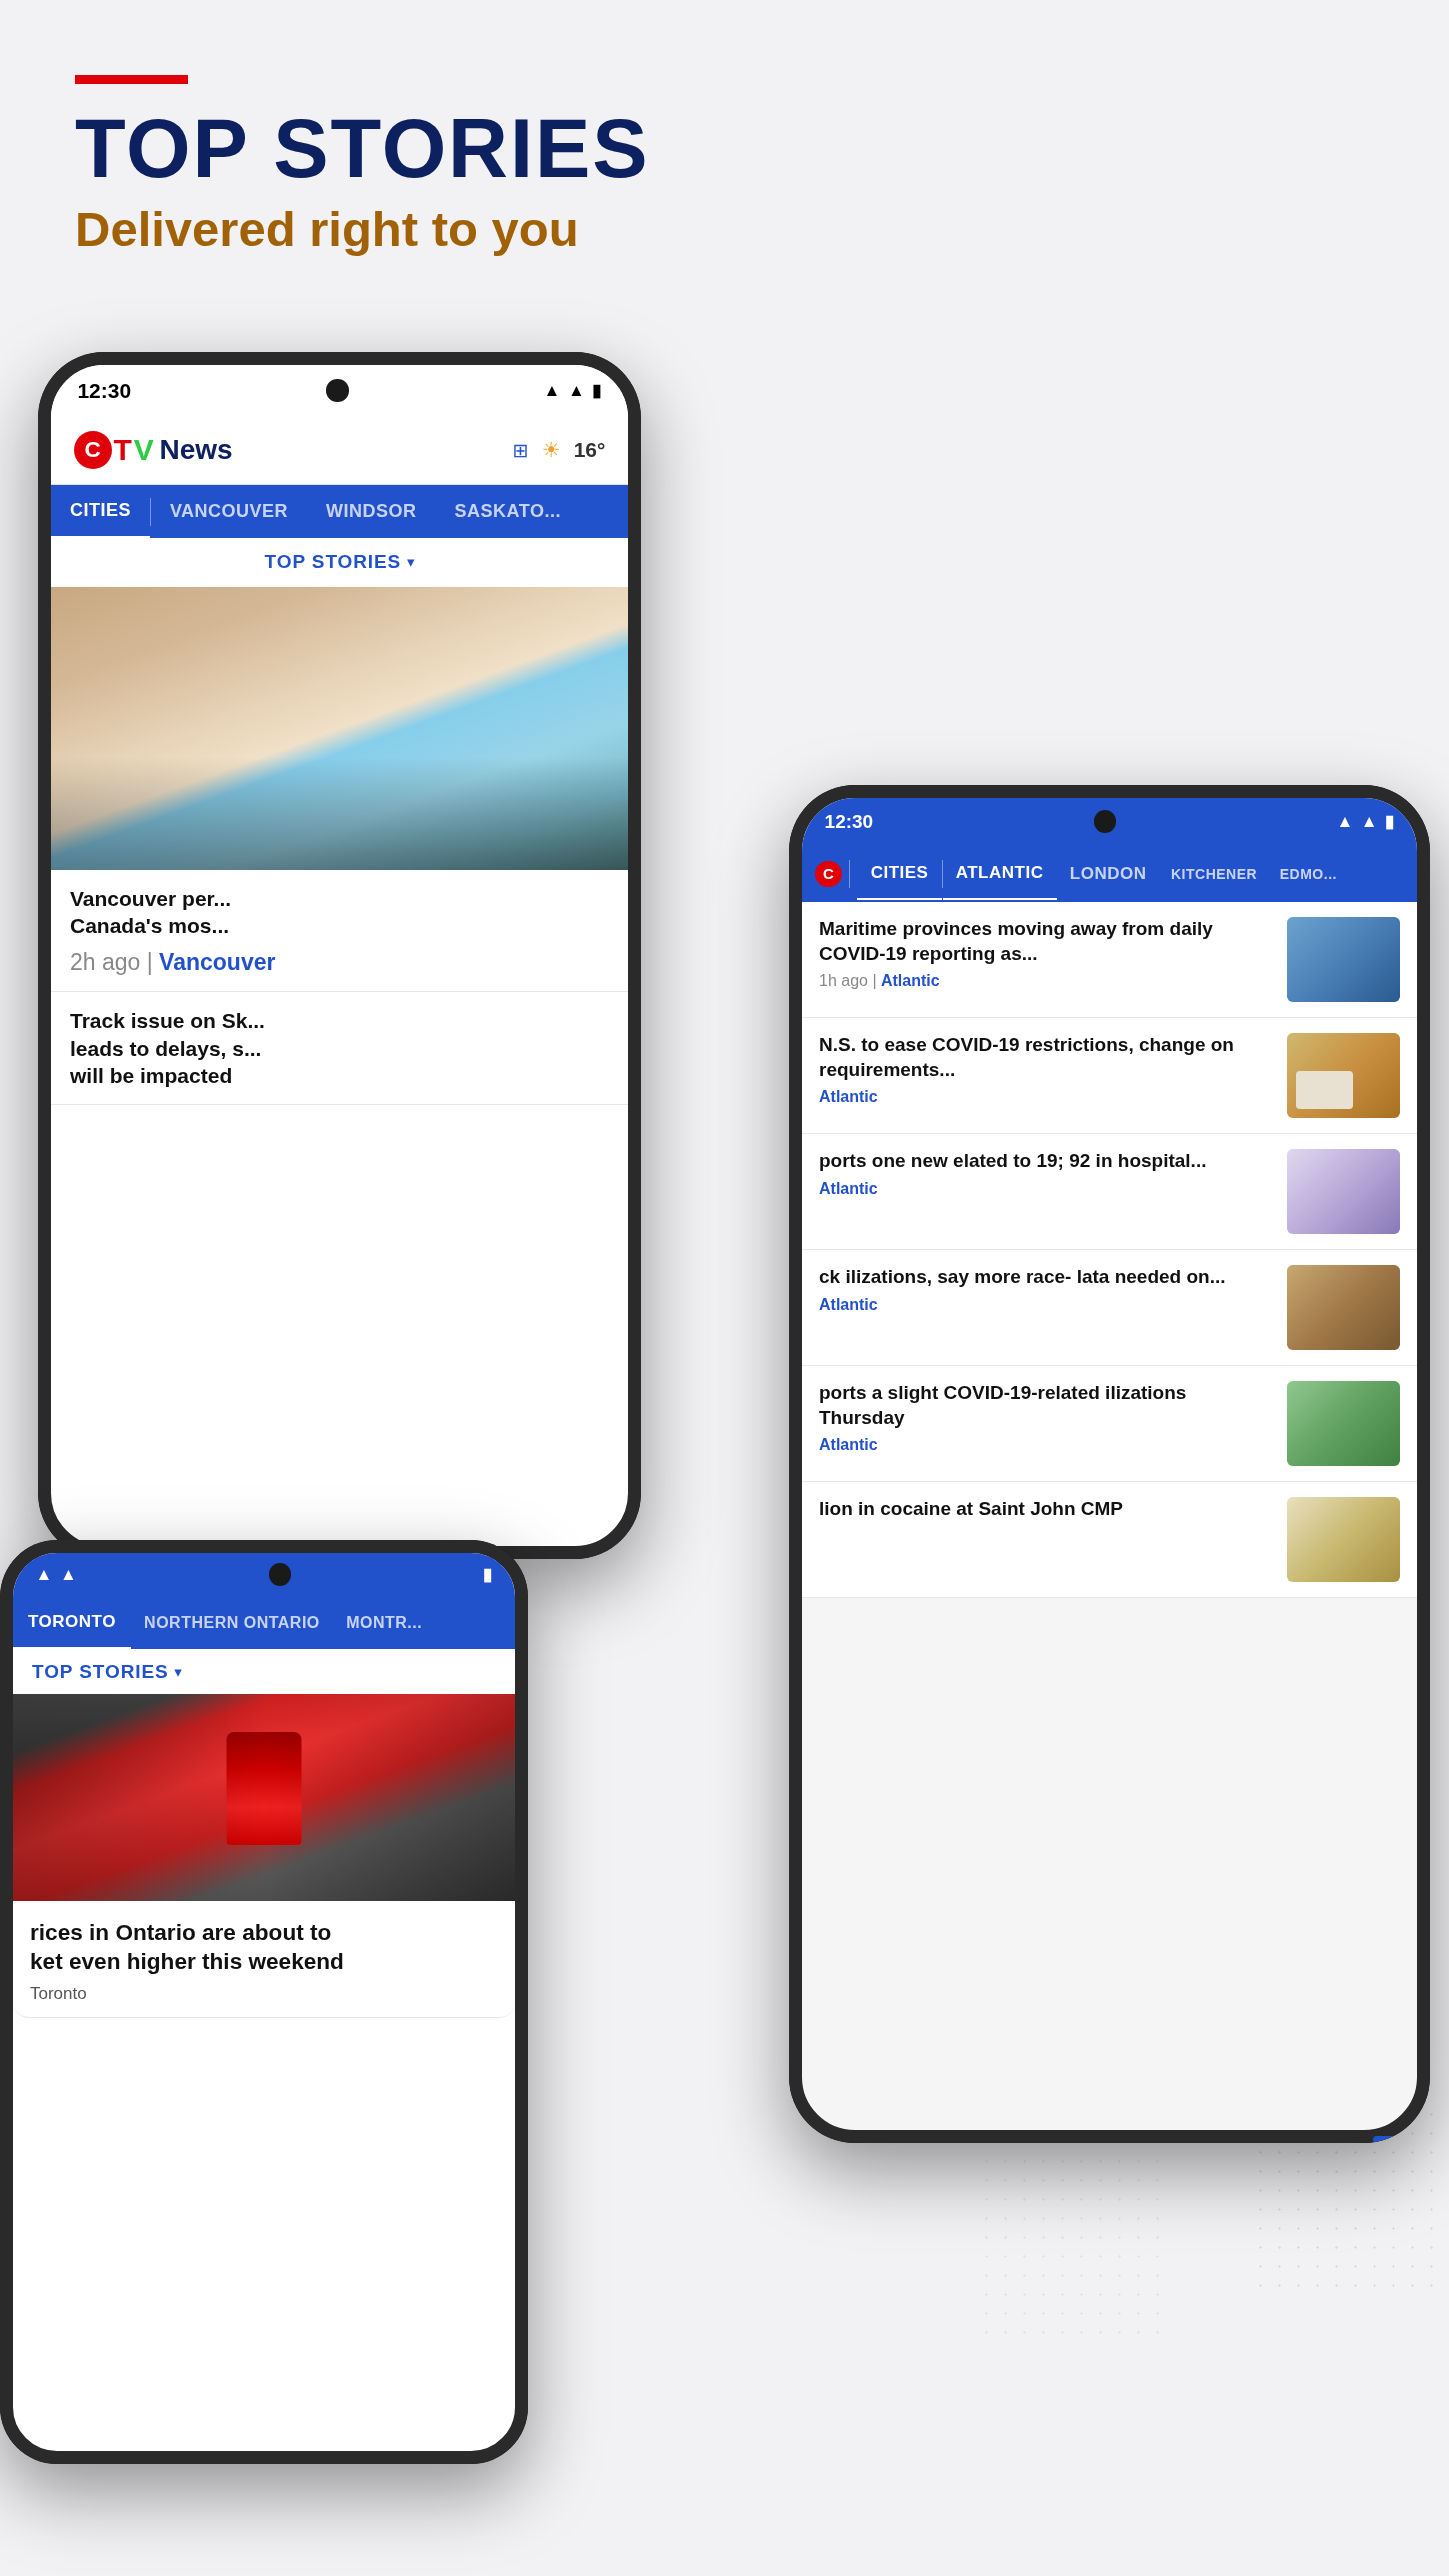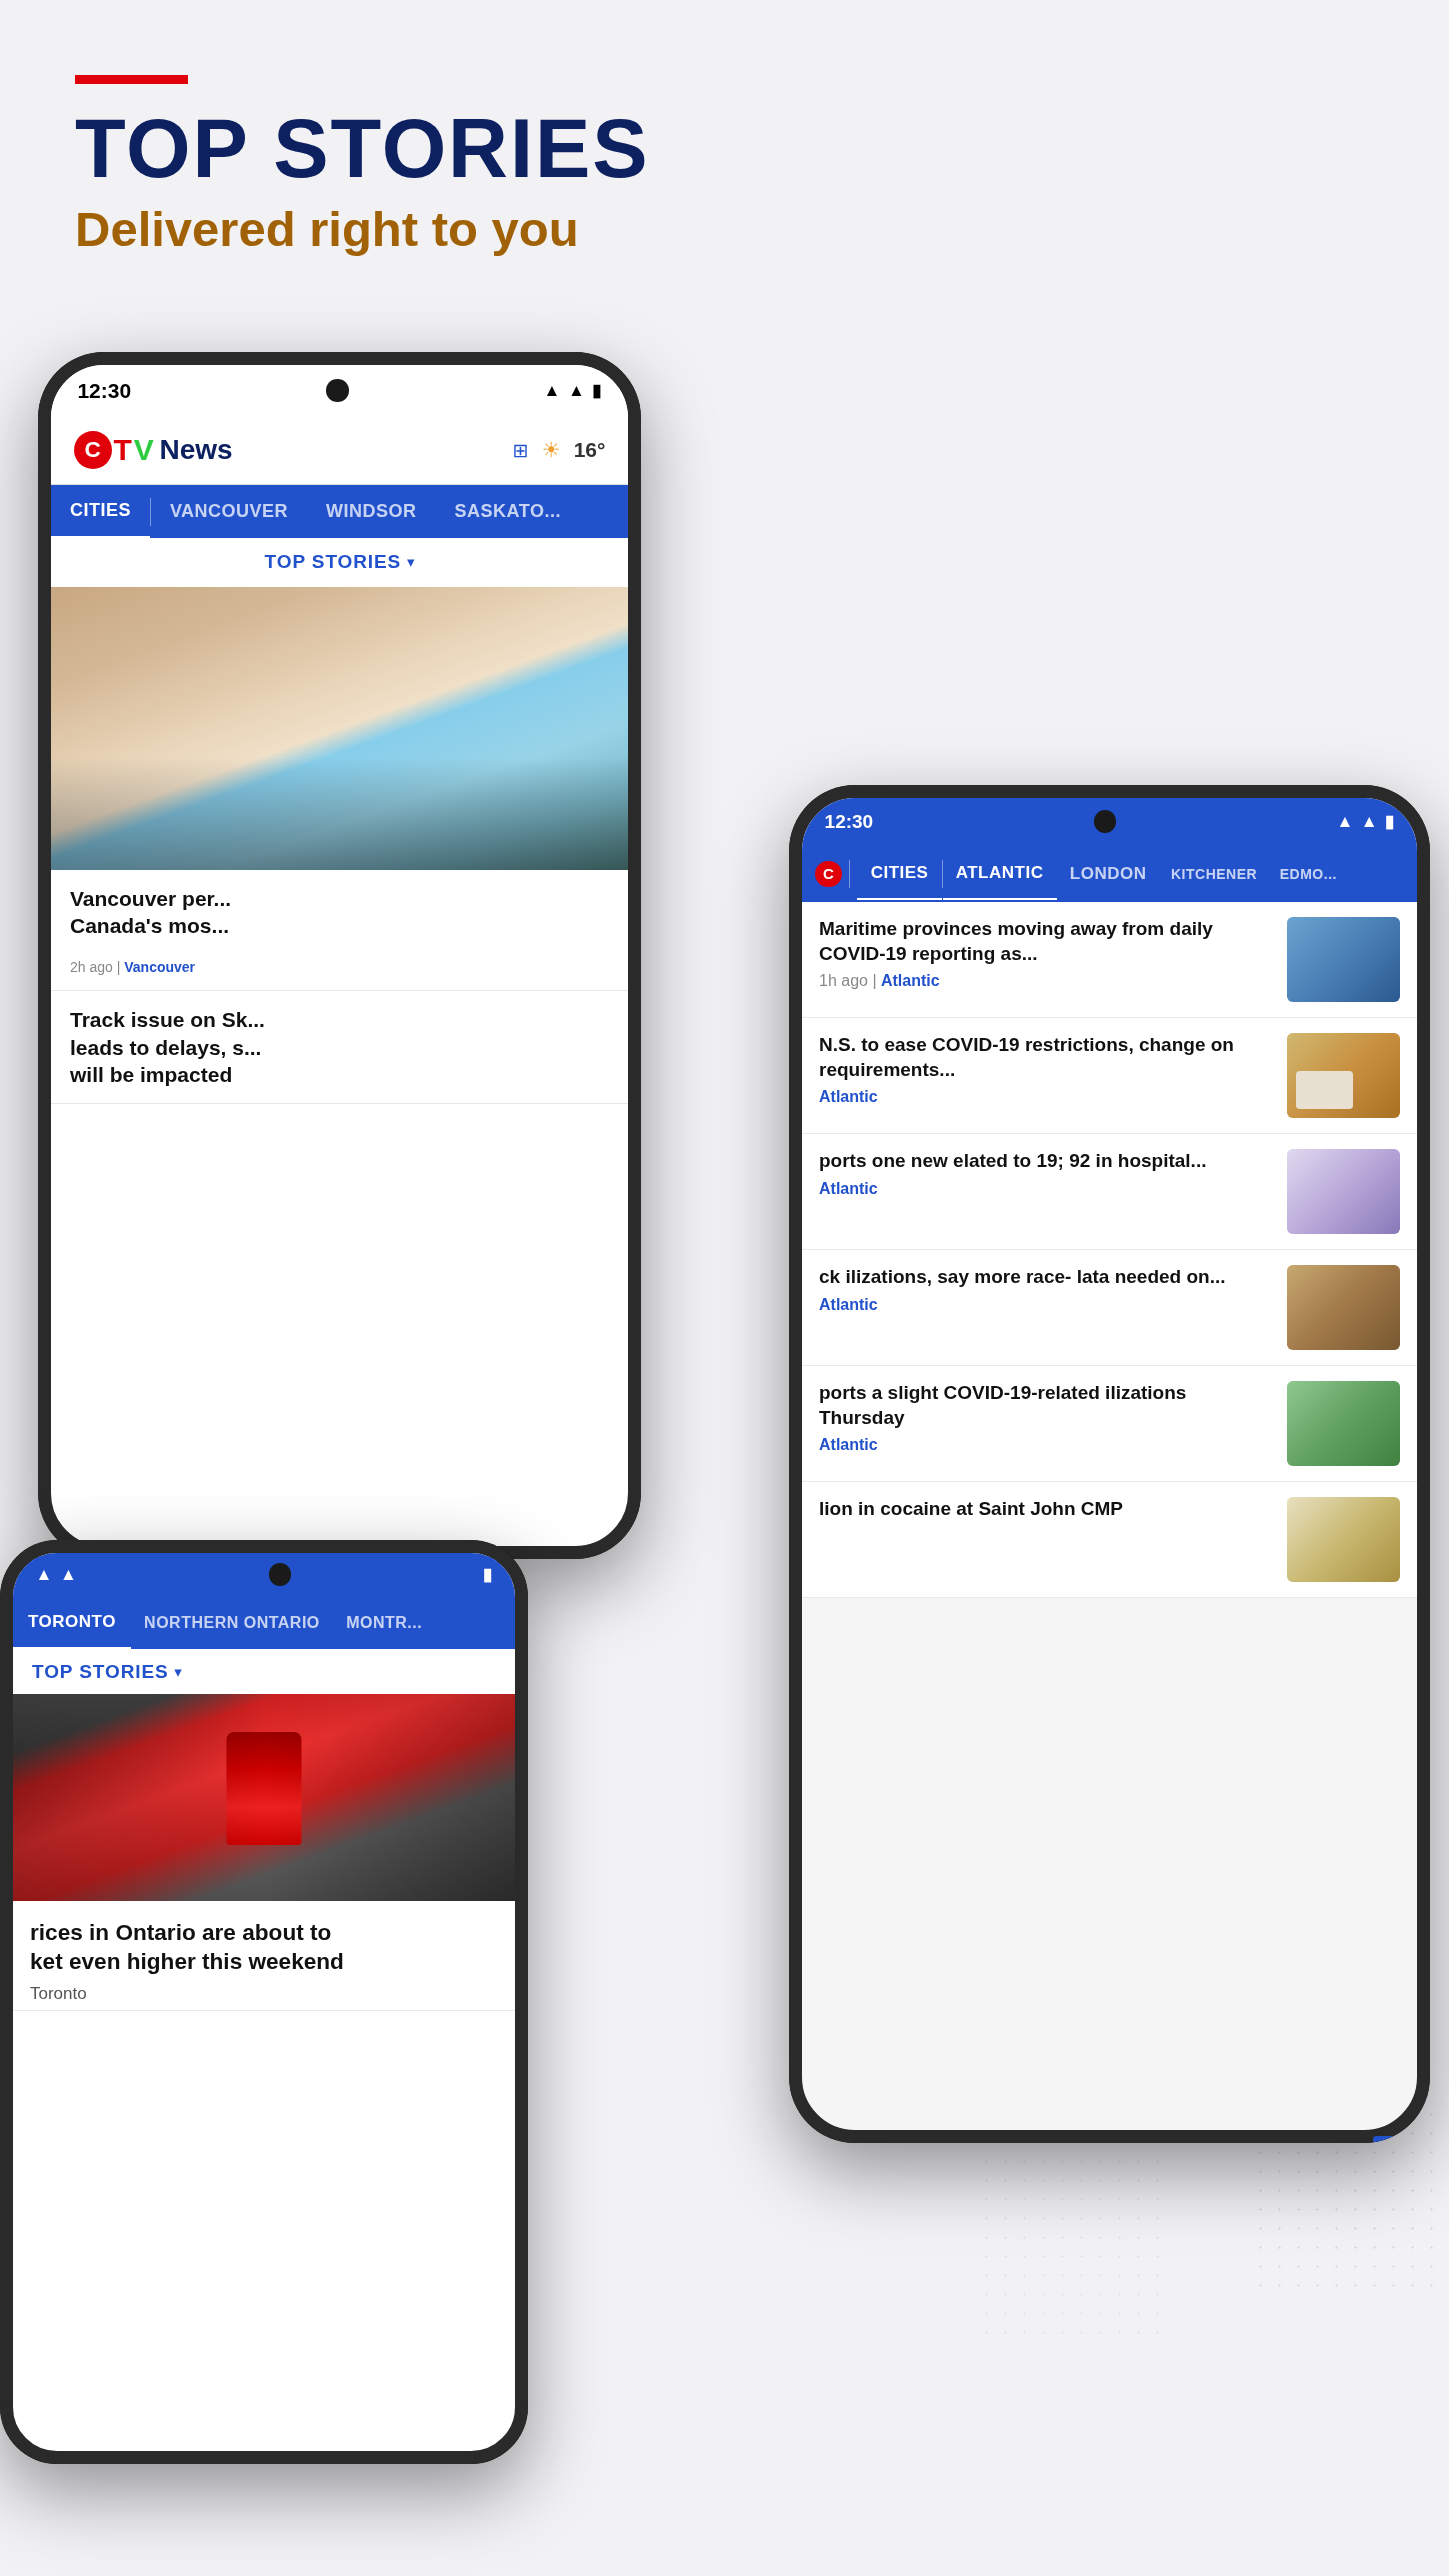--- a/index.html
+++ b/index.html
@@ -272,23 +272,23 @@
       padding: 15px 19px;
       border-bottom: 0.9px solid #e8e8e8;
     }
     .news-title {
       font-size: 21px;
       font-weight: 700;
       color: #111;
       line-height: 1.3;
     }
     .news-meta {
-      font-size: 14px;
+      font-size: 23px;
       color: #888;
-      margin-top: 20px;
+      margin-top: 10px;
     }
     .news-meta span {
       color: #2251cc;
       font-weight: 600;
     }
 
     
     .news-list-item {
       display: flex;
       padding: 15px 17px;
@@ -567,21 +567,21 @@
         <div class="section-header" style="justify-content:flex-start;padding:11.3px 19px;">
           <span class="section-title">TOP STORIES</span>
           <span class="chevron">▾</span>
         </div>
 
         <div class="gas-pump-image" style="background: linear-gradient(160deg, #555 0%, #444 15%, #cc2020 25%, #ee3030 40%, #cc2020 55%, #555 70%, #333 100%); height: 207px;">
           <div style="position:absolute;top:38px;left:50%;transform:translateX(-50%);width:75px;height:113px;background:linear-gradient(to bottom, #990000, #cc0000, #ee2020, #cc0000);border-radius:7.5px 7.5px 3.8px 3.8px;"></div>
           <div style="position:absolute;top:0;left:0;right:0;bottom:0;background:linear-gradient(to right, rgba(0,0,0,0.3), transparent, rgba(0,0,0,0.2));"></div>
         </div>
 
-        <div class="news-item" style="padding:17px 17px 6px;">
+        <div class="news-item" style="padding:17px 17px 13px;border-radius:16px;">
           <div class="news-title" style="font-size:22.6px;line-height:1.3;">rices in Ontario are about to<br>ket even higher this weekend</div>
           <div class="news-meta" style="font-size:17px;margin-top:7.5px;color:#555;">Toronto</div>
         </div>
 
       </div>
     </div>
 
     <div class="dots-pattern" style="right:9.4px;bottom:94px;"></div>
     <div class="dots-pattern" style="right:283px;bottom:47px;opacity:0.1;"></div>
 

